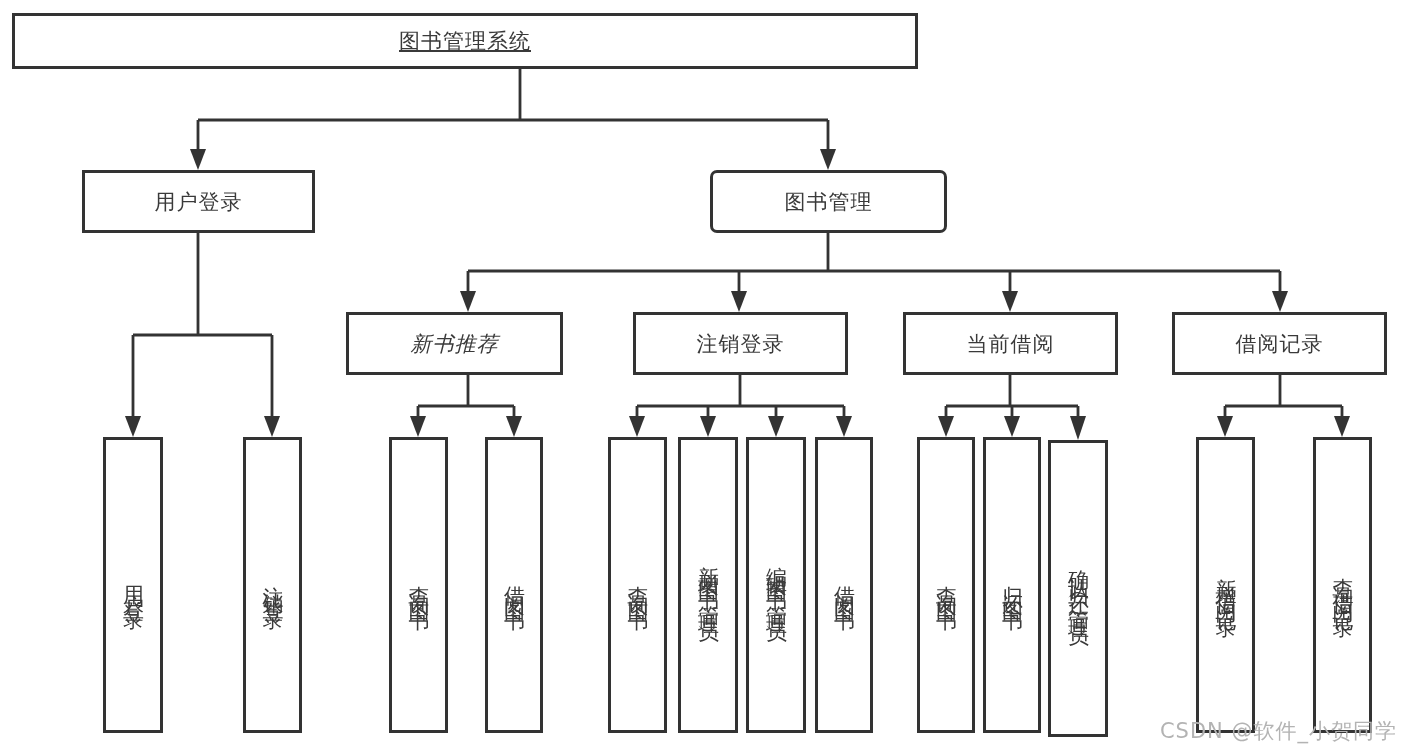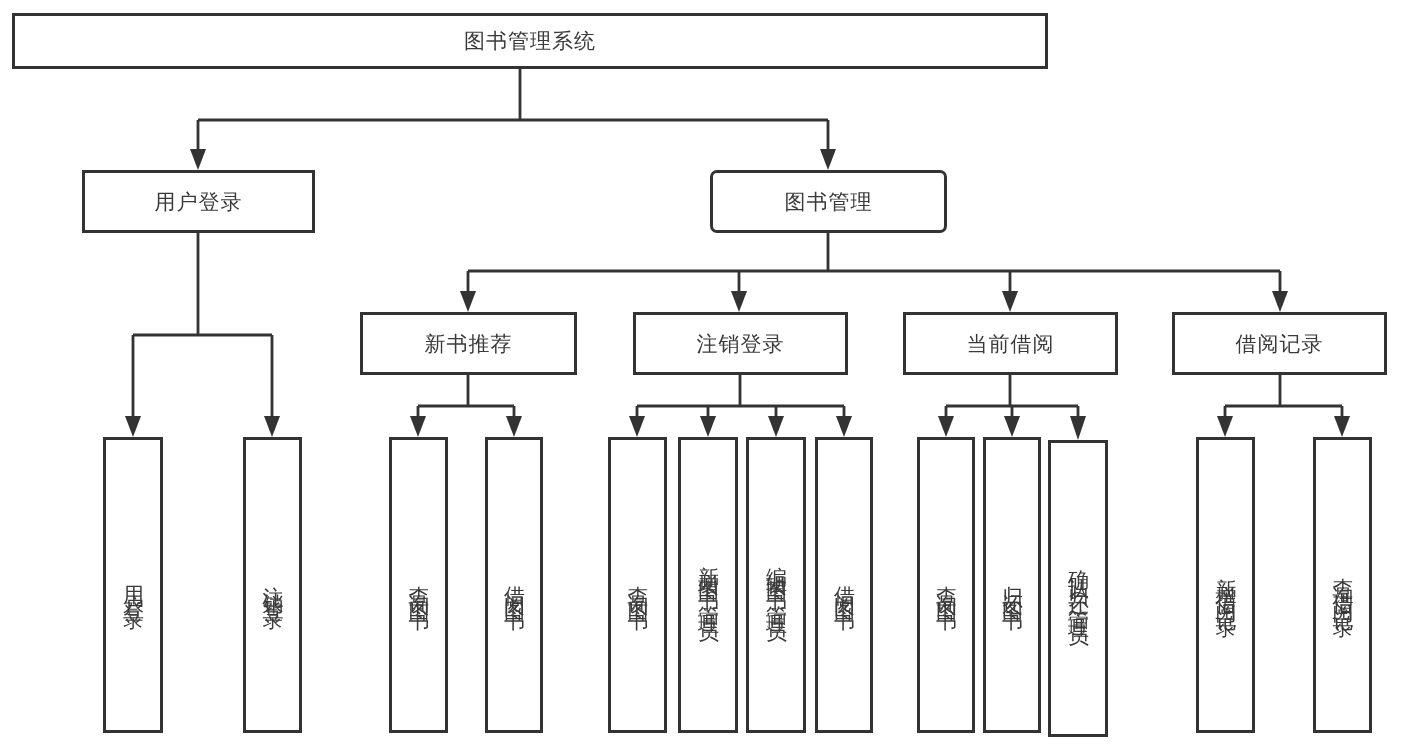--- a/index.html
+++ b/index.html
@@ -92,26 +92,26 @@
       <polygon points="768,416 784,416 776,437"></polygon>
       <polygon points="836,416 852,416 844,437"></polygon>
       <polygon points="938,416 954,416 946,437"></polygon>
       <polygon points="1004,416 1020,416 1012,437"></polygon>
       <polygon points="1070,416 1086,416 1078,440"></polygon>
       <polygon points="1217,416 1233,416 1225,437"></polygon>
       <polygon points="1334,416 1350,416 1342,437"></polygon>
     </g>
   </svg>
 
-  <div class="node" style="left:12px; top:13px; width:1036px; height:56px;">图书管理系统</div>
+  <div class="node" style="left:12px; top:13px; width:906px; height:56px;text-decoration:underline;">图书管理系统</div>
 
   <div class="node" style="left:82px; top:170px; width:233px; height:63px;">用户登录</div>
   <div class="node" style="left:710px; top:170px; width:237px; height:63px;border-radius:7px;">图书管理</div>
 
-  <div class="node" style="left:360px; top:312px; width:217px; height:63px;">新书推荐</div>
+  <div class="node" style="left:346px; top:312px; width:217px; height:63px;font-style:italic;">新书推荐</div>
   <div class="node" style="left:633px; top:312px; width:215px; height:63px;">注销登录</div>
   <div class="node" style="left:903px; top:312px; width:215px; height:63px;">当前借阅</div>
   <div class="node" style="left:1172px; top:312px; width:215px; height:63px;">借阅记录</div>
 
   <div class="node vert" style="left:103px; top:437px; width:60px; height:296px;">用户登录</div>
   <div class="node vert" style="left:243px; top:437px; width:59px; height:296px;">注销登录</div>
 
   <div class="node vert" style="left:389px; top:437px; width:59px; height:296px;">查询图书</div>
   <div class="node vert" style="left:485px; top:437px; width:58px; height:296px;">借阅图书</div>
 
@@ -120,14 +120,15 @@
   <div class="node vert" style="left:746px; top:437px; width:60px; height:296px;">编辑图书（管理员）</div>
   <div class="node vert" style="left:815px; top:437px; width:58px; height:296px;">借阅图书</div>
 
   <div class="node vert" style="left:917px; top:437px; width:58px; height:296px;">查询图书</div>
   <div class="node vert" style="left:983px; top:437px; width:58px; height:296px;">归还图书</div>
   <div class="node vert" style="left:1048px; top:440px; width:60px; height:297px;">确认归还（管理员）</div>
 
   <div class="node vert" style="left:1196px; top:437px; width:59px; height:296px;">新增借阅记录</div>
   <div class="node vert" style="left:1313px; top:437px; width:59px; height:296px;">查询借阅记录</div>
 
+  <div class="watermark">CSDN @软件_小贺同学</div>
 
 </div>
 
 </body></html>

